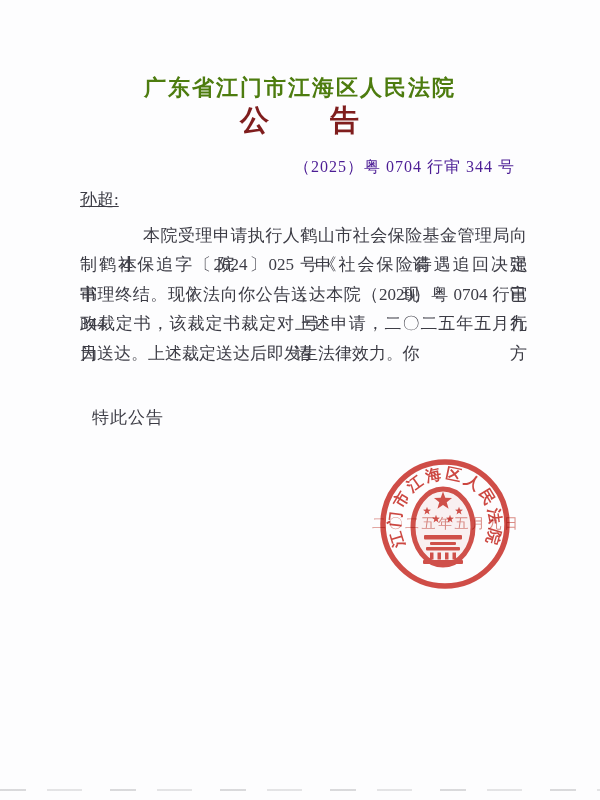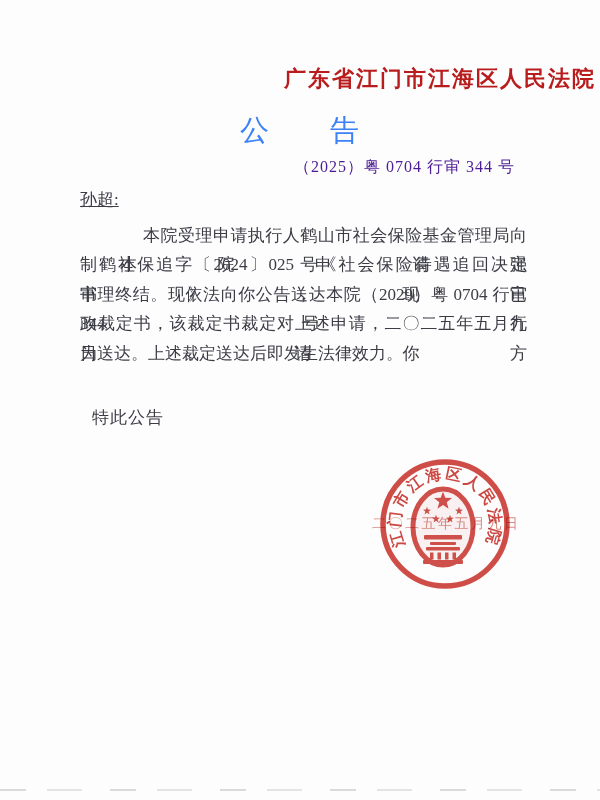--- a/index.html
+++ b/index.html
@@ -8,36 +8,36 @@
     width: 600px;
     height: 800px;
     background: #fdfdfe;
     overflow: hidden;
     font-family: "Liberation Serif", "DejaVu Serif", serif;
     color: #3c3c45;
   }
   .court-name {
     position: absolute;
     top: 60px; left: 0; right: 0;
-    margin: 4px;
-    text-align: right;
+    margin: 13px;
+    text-align: center;
     font-size: 22px;
     font-weight: 700;
     letter-spacing: 2px;
-    color: #b91c1c;
+    color: #4d7c0f;
   }
   .gonggao {
     position: absolute;
     top: 101px; left: 0; right: 0;
-    margin: 10px;
+    margin: 0;
     text-align: center;
     font-size: 29px;
-    font-weight: 400;
+    font-weight: 700;
     letter-spacing: 1px;
-    color: #3b82f6;
+    color: #7f1d1d;
   }
   .case-no {
     position: absolute;
     top: 157px;
     right: 85px;
     font-size: 16px;
     letter-spacing: 1px;
     color: #4c1d95;
   }
   .salutation {

